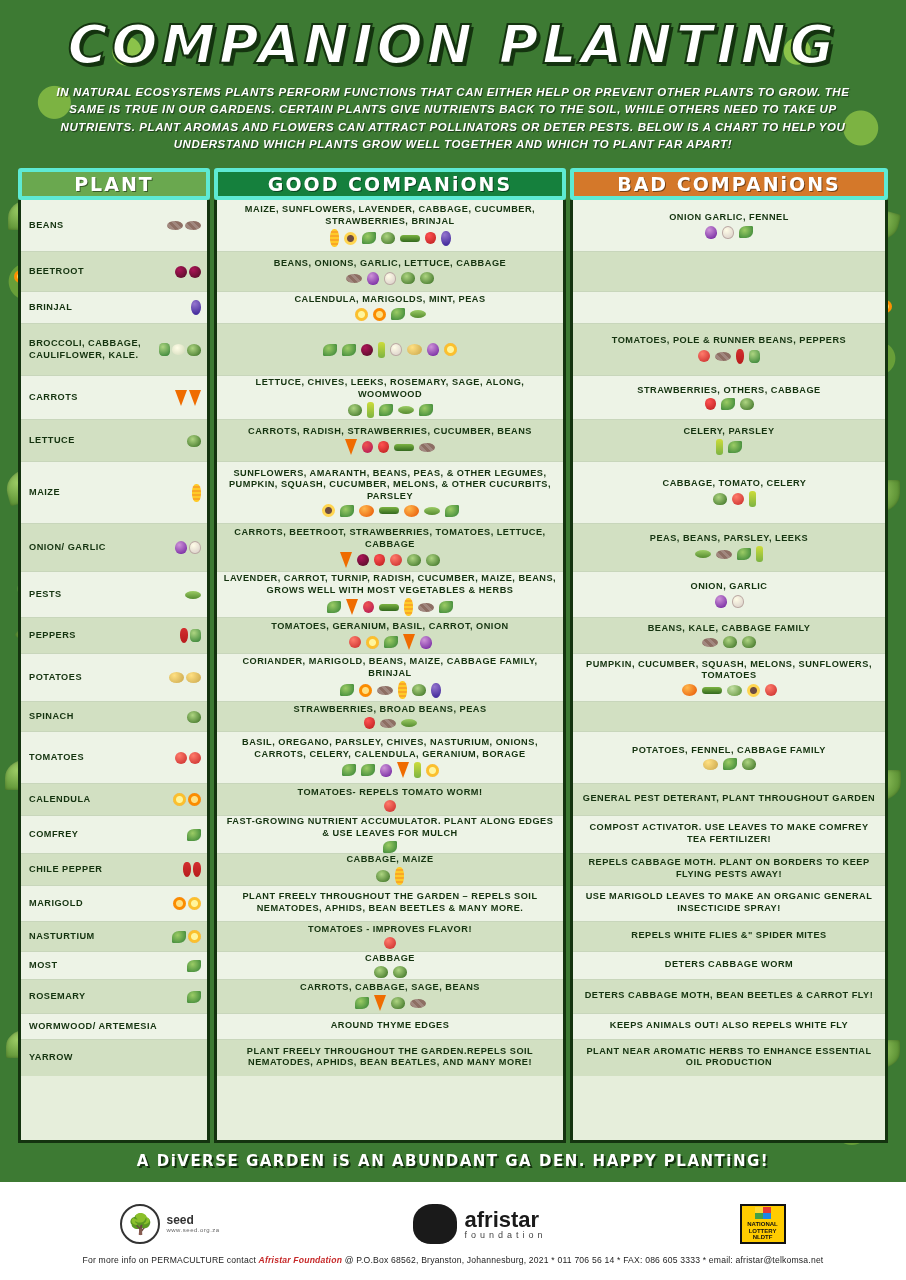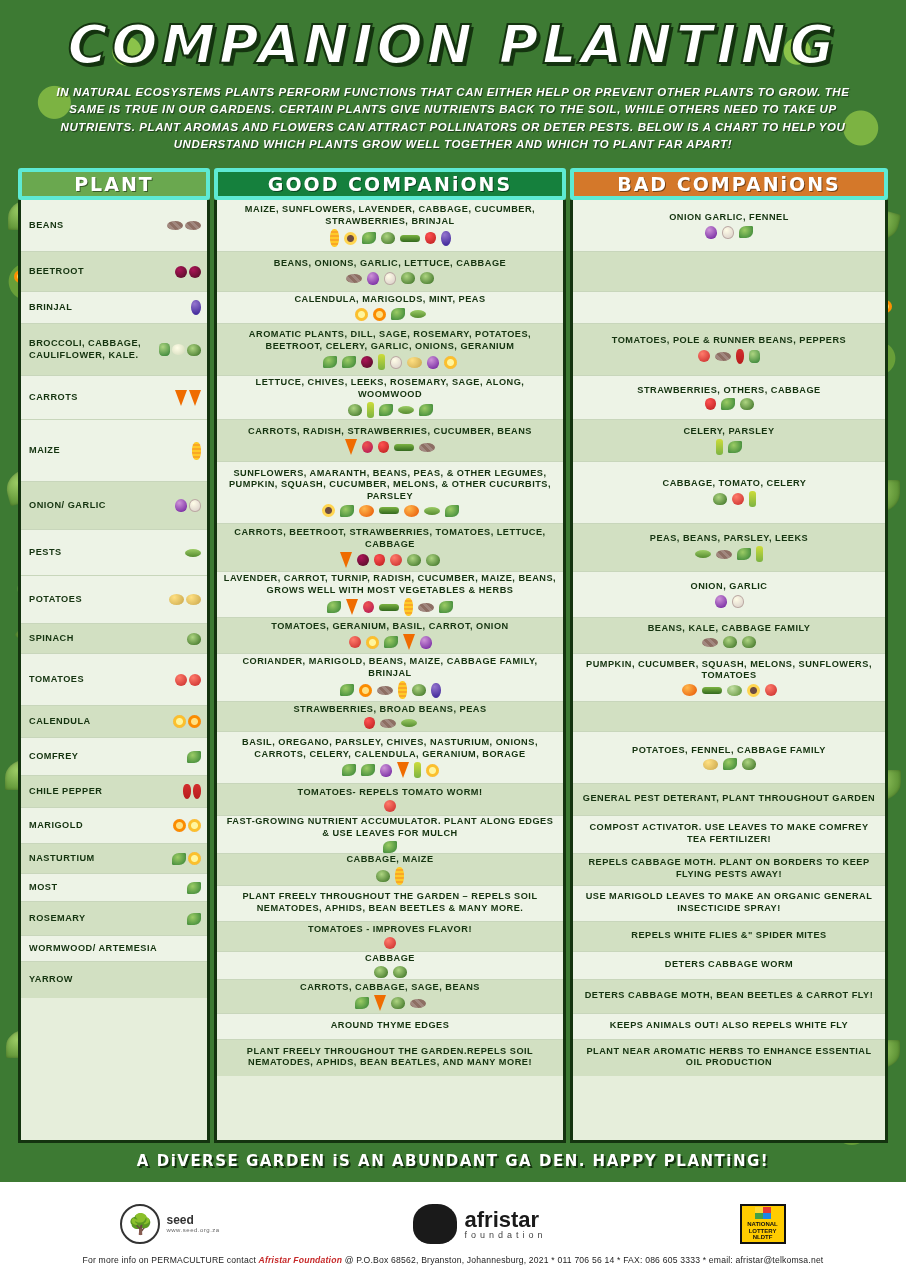--- a/index.html
+++ b/index.html
@@ -228,37 +228,50 @@
               <span class="v leafy"></span>
             </span>
           </div>
           <div class="row plantrow lite" style="height: 44px;">
             <span class="lbl">CARROTS</span>
             <span class="veg">
               <span class="v carrot"></span>
               <span class="v carrot"></span>
             </span>
           </div>
+          <div class="row plantrow alt" style="height: 42px;">
+            <span class="lbl">LETTUCE</span>
+            <span class="veg">
+              <span class="v leafy"></span>
+            </span>
+          </div>
           <div class="row plantrow lite" style="height: 62px;">
             <span class="lbl">MAIZE</span>
             <span class="veg">
               <span class="v corn"></span>
             </span>
           </div>
           <div class="row plantrow alt" style="height: 48px;">
             <span class="lbl">ONION/ GARLIC</span>
             <span class="veg">
               <span class="v onion"></span>
               <span class="v garlic"></span>
             </span>
           </div>
           <div class="row plantrow lite" style="height: 46px;">
             <span class="lbl">PESTS</span>
             <span class="veg">
               <span class="v pea"></span>
+            </span>
+          </div>
+          <div class="row plantrow alt" style="height: 36px;">
+            <span class="lbl">PEPPERS</span>
+            <span class="veg">
+              <span class="v pepper"></span>
+              <span class="v pepperg"></span>
             </span>
           </div>
           <div class="row plantrow lite" style="height: 48px;">
             <span class="lbl">POTATOES</span>
             <span class="veg">
               <span class="v potato"></span>
               <span class="v potato"></span>
             </span>
           </div>
           <div class="row plantrow alt" style="height: 30px;">
@@ -365,21 +378,20 @@
               <span class="cellveg">
                 <span class="v flowery"></span>
                 <span class="v floweror"></span>
                 <span class="v herb"></span>
                 <span class="v pea"></span>
               </span>
             </span>
           </div>
           <div class="row alt" style="height: 52px;">
             <span class="cellwrap">
-              <span>AROMATIC PLANTS, DILL, SAGE, ROSEMARY, POTATOES, BEETROOT, CELERY, GARLIC, ONIONS, GERANIUM</span>
               <span class="cellveg">
                 <span class="v herb"></span>
                 <span class="v herb"></span>
                 <span class="v beet"></span>
                 <span class="v celery"></span>
                 <span class="v garlic"></span>
                 <span class="v potato"></span>
                 <span class="v onion"></span>
                 <span class="v flowery"></span>
               </span>

